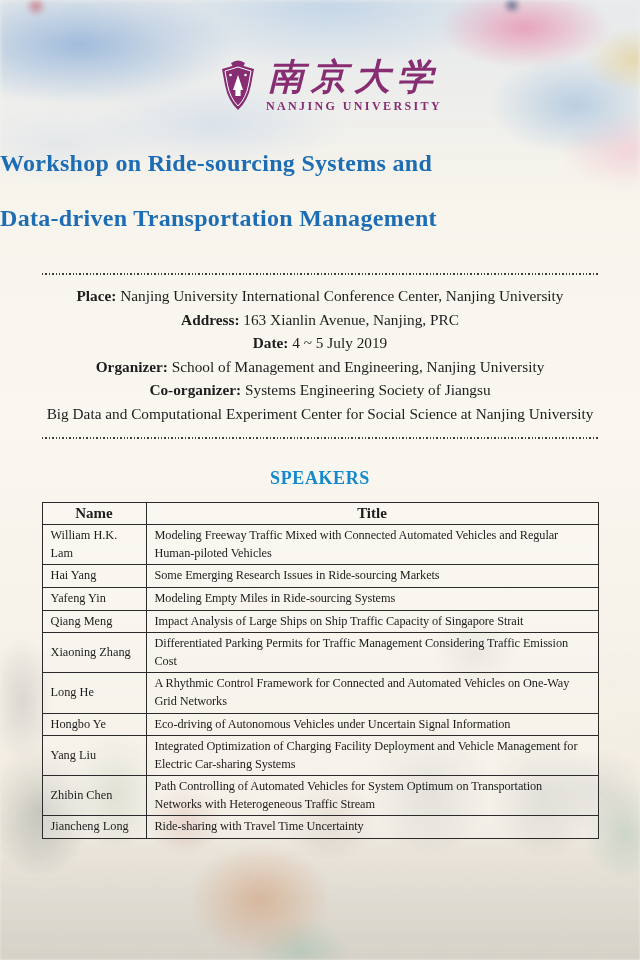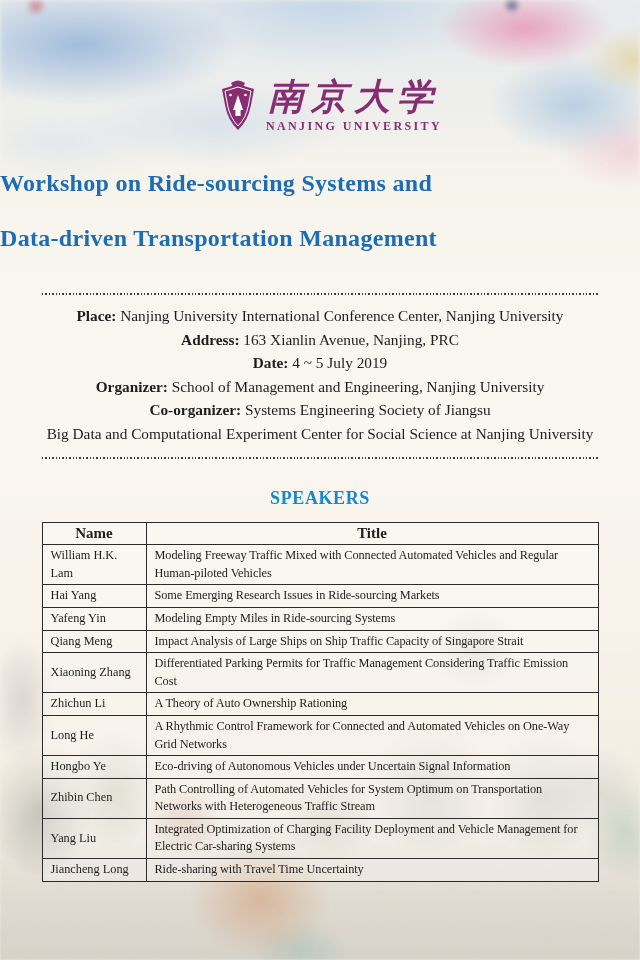--- a/index.html
+++ b/index.html
@@ -64,21 +64,21 @@
       radial-gradient(ellipse 60px 70px at 625px 210px, rgba(125,165,148,0.35), rgba(125,165,148,0) 70%),
       radial-gradient(ellipse 70px 45px at 300px 330px, rgba(118,175,155,0.28), rgba(118,175,155,0) 70%),
       linear-gradient(180deg, rgba(0,0,0,0) 55%, rgba(120,124,120,0.22) 100%);
     -webkit-mask-image: linear-gradient(180deg, rgba(0,0,0,0) 0, rgba(0,0,0,0.5) 40%, #000 72%);
     mask-image: linear-gradient(180deg, rgba(0,0,0,0) 0, rgba(0,0,0,0.5) 40%, #000 72%);
     filter: blur(1.2px);
   }
   .content { position: relative; z-index: 2; }
   
   .logo-row {
-    padding-top: 78px;
+    padding-top: 58px;
     display: flex; align-items: center; justify-content: center; gap: 30px; margin-left: 20px;
   }
   .univ-block { display: flex; align-items: center; gap: 8px; }
   .univ-text { display: flex; flex-direction: column; align-items: center; }
   .univ-cn {
     color: var(--seal-purple);
     font-family: "Liberation Serif", serif;
     font-weight: bold; font-style: italic;
     font-size: 36px; line-height: 38px; letter-spacing: 7px;
     white-space: nowrap;
@@ -235,39 +235,35 @@
       </tr>
       <tr>
         <td class="name-cell">Qiang Meng</td>
         <td class="title-cell">Impact Analysis of Large Ships on Ship Traffic Capacity of Singapore Strait</td>
       </tr>
       <tr>
         <td class="name-cell">Xiaoning Zhang</td>
         <td class="title-cell">Differentiated Parking Permits for Traffic Management Considering Traffic Emission Cost</td>
       </tr>
       <tr>
-        <td class="name-cell">Zhichun Li</td>
-        <td class="title-cell">A Theory of Auto Ownership Rationing</td>
-      </tr>
-      <tr>
         <td class="name-cell">Long He</td>
         <td class="title-cell">A Rhythmic Control Framework for Connected and Automated Vehicles on One-Way Grid Networks</td>
       </tr>
       <tr>
         <td class="name-cell">Hongbo Ye</td>
         <td class="title-cell">Eco-driving of Autonomous Vehicles under Uncertain Signal Information</td>
       </tr>
       <tr>
+        <td class="name-cell">Yang Liu</td>
+        <td class="title-cell">Integrated Optimization of Charging Facility Deployment and Vehicle Management for Electric Car-sharing Systems</td>
+      </tr>
+      <tr>
         <td class="name-cell">Zhibin Chen</td>
         <td class="title-cell">Path Controlling of Automated Vehicles for System Optimum on Transportation Networks with Heterogeneous Traffic Stream</td>
       </tr>
       <tr>
-        <td class="name-cell">Yang Liu</td>
-        <td class="title-cell">Integrated Optimization of Charging Facility Deployment and Vehicle Management for Electric Car-sharing Systems</td>
-      </tr>
-      <tr>
         <td class="name-cell">Jiancheng Long</td>
         <td class="title-cell">Ride-sharing with Travel Time Uncertainty</td>
       </tr>
     </tbody>
   </table>
 
 </div>
 
 </body></html>

